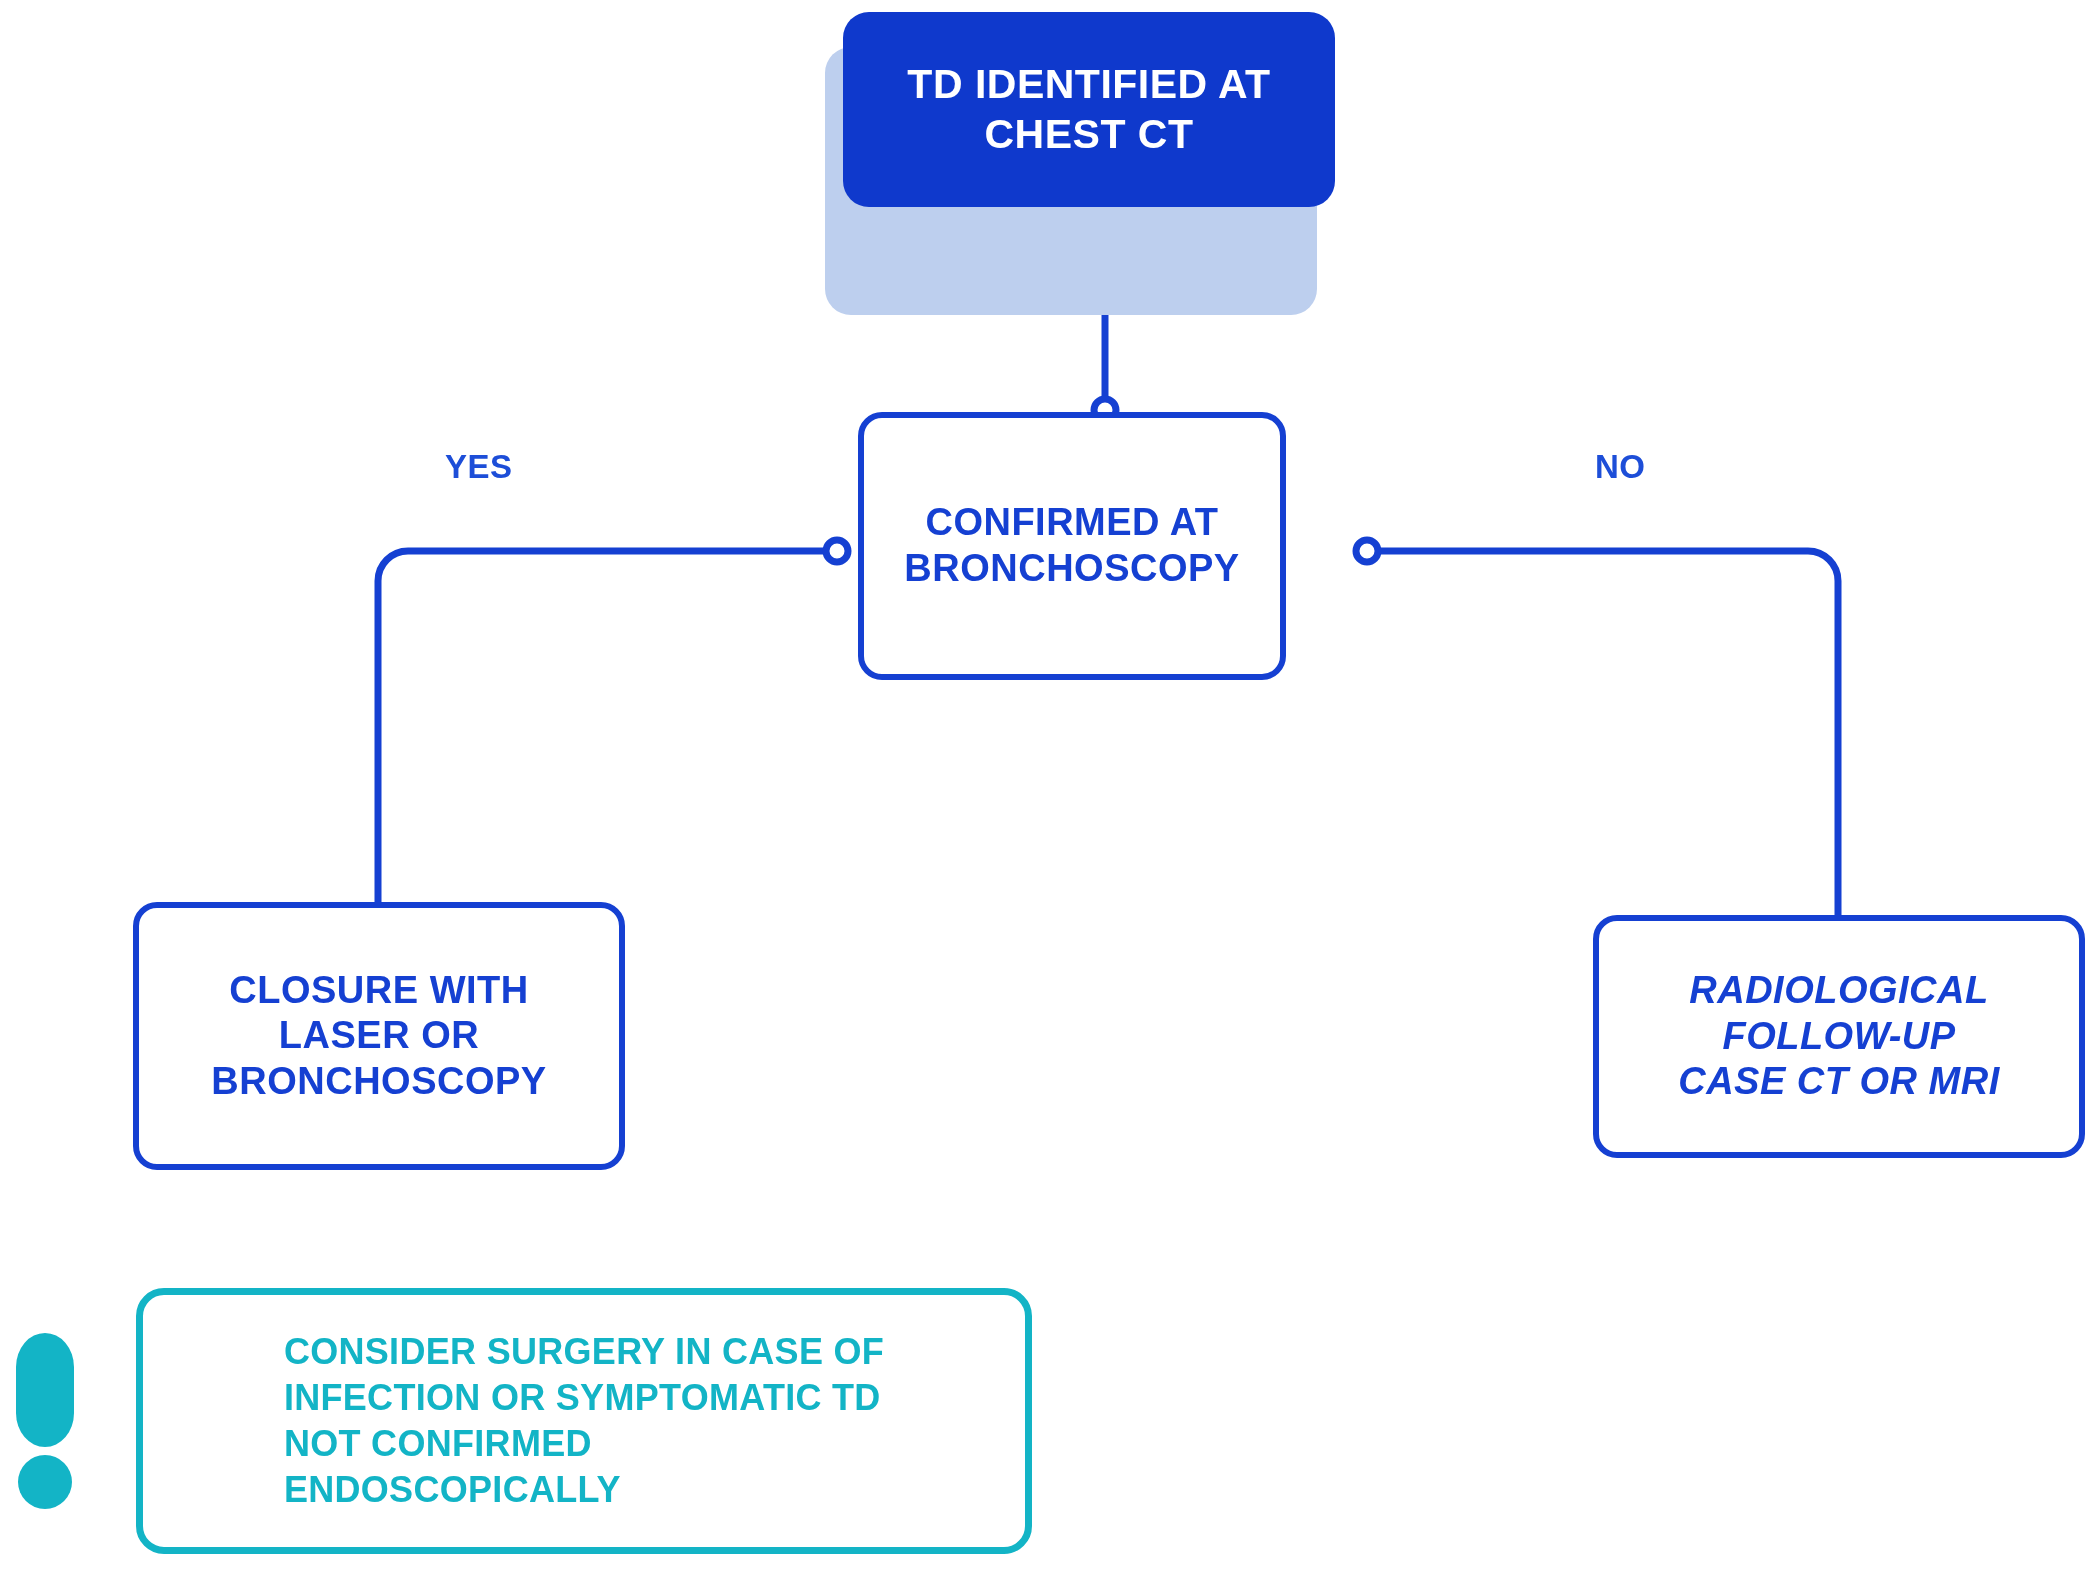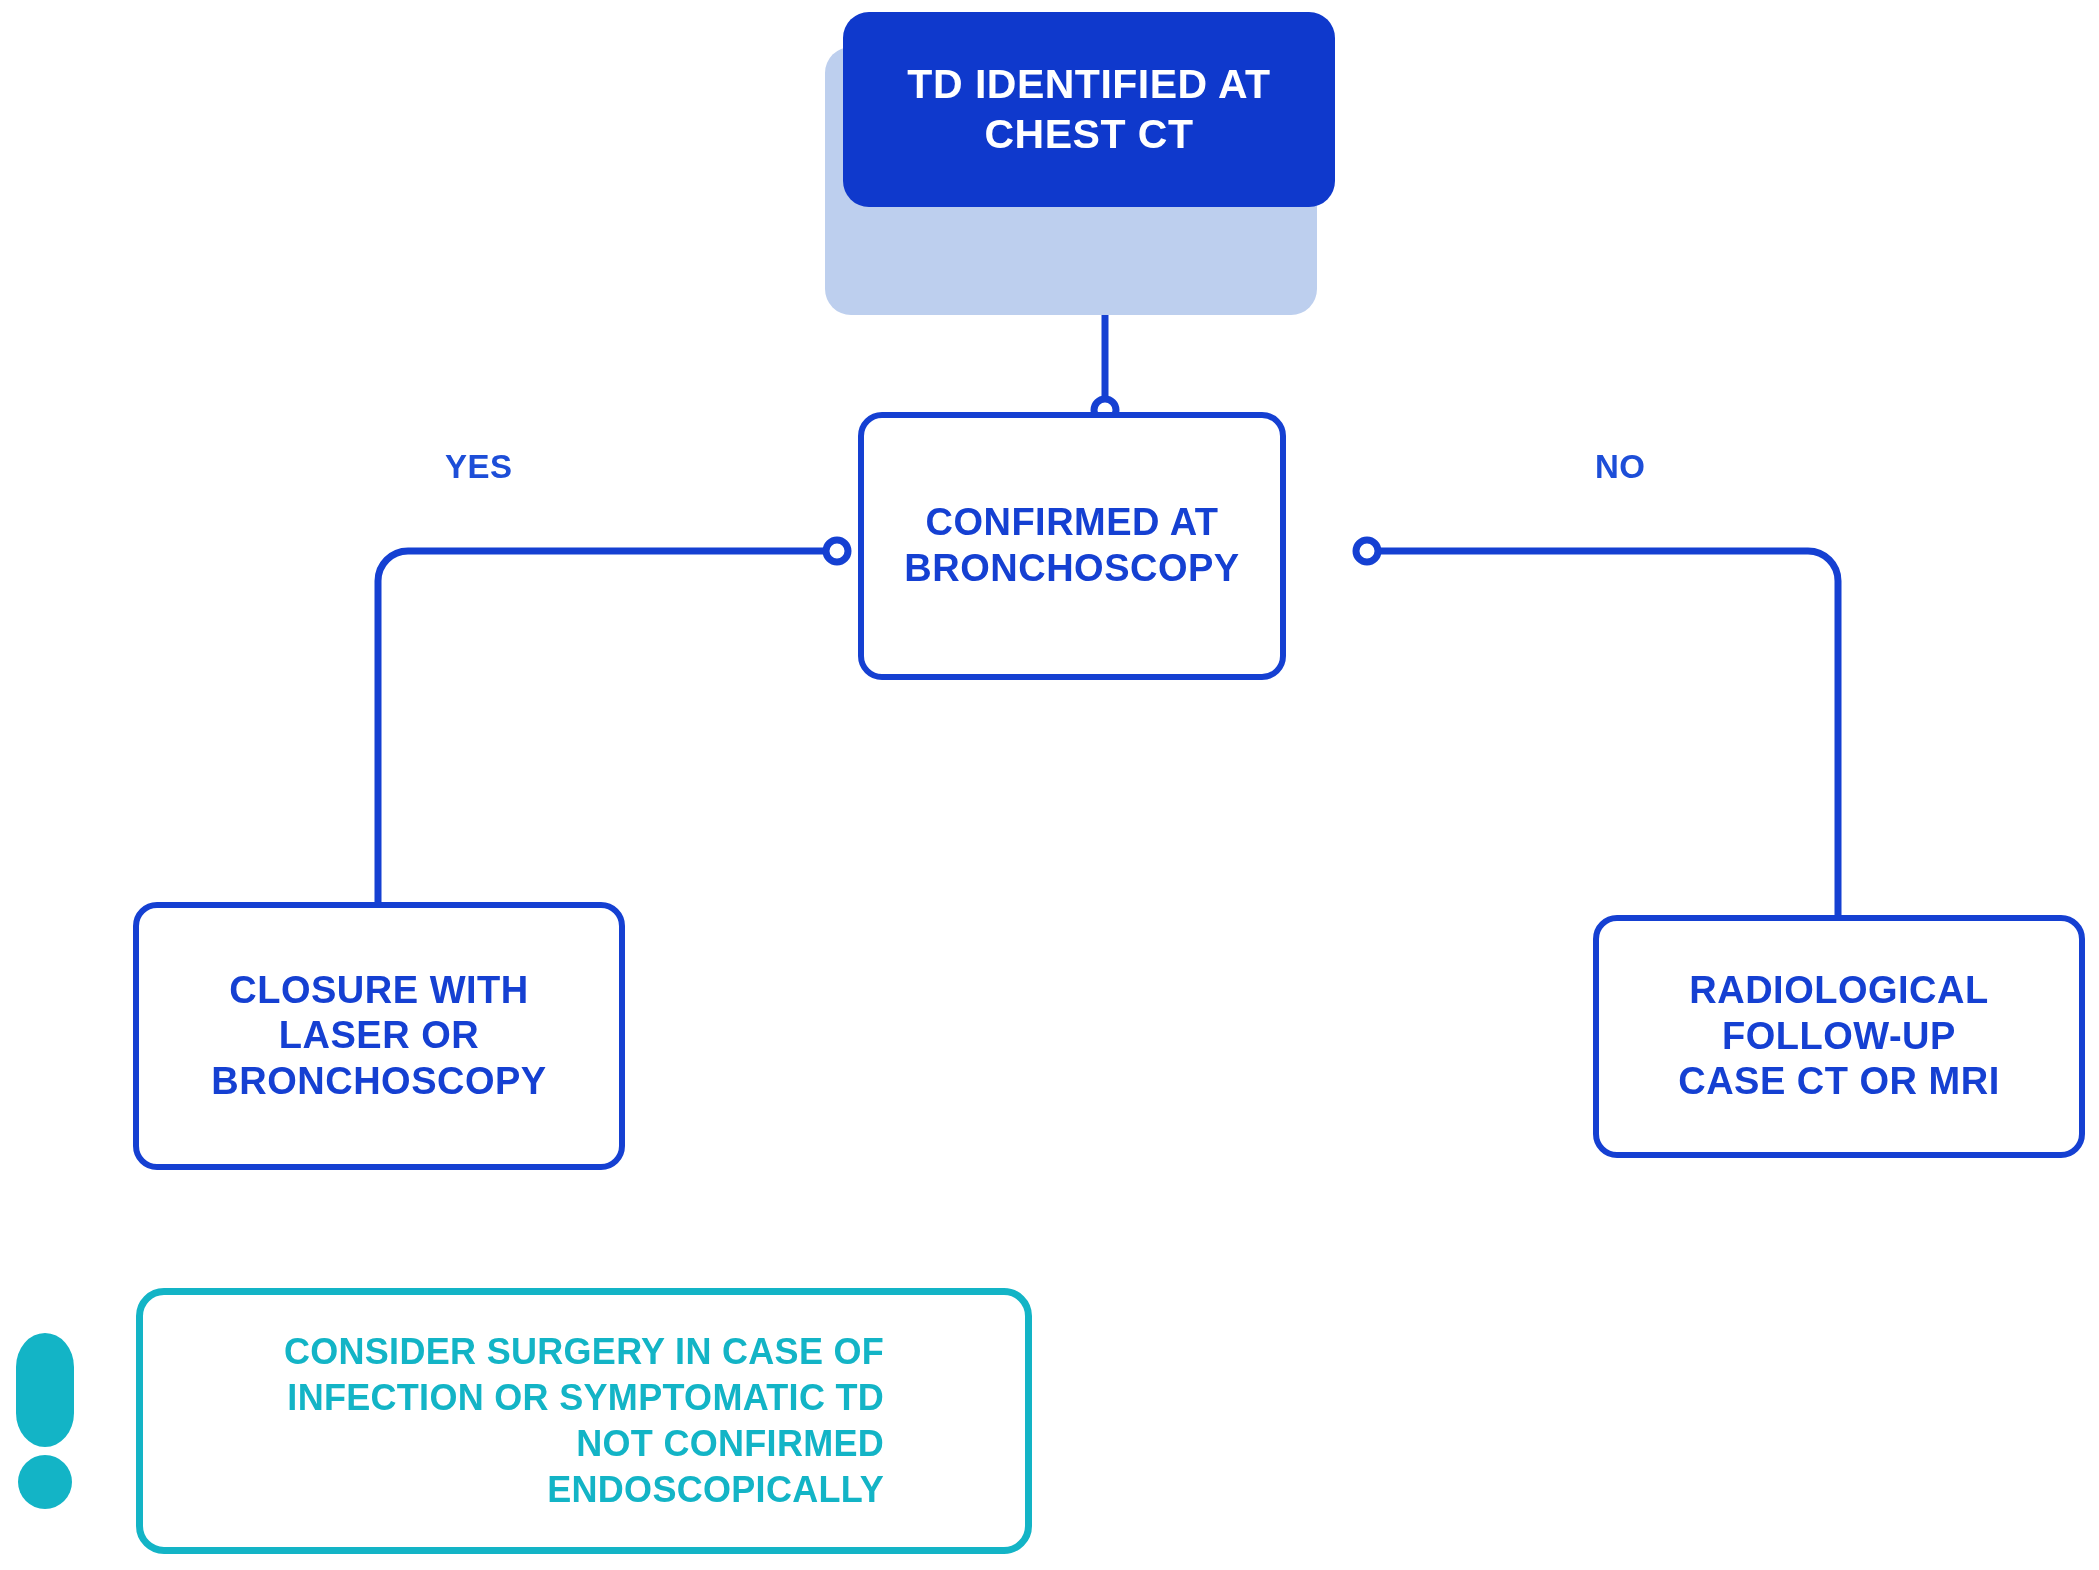--- a/index.html
+++ b/index.html
@@ -81,20 +81,21 @@
     width: 492px;
     height: 268px;
     font-size: 38px;
   }
   .node-right {
     left: 1593px;
     top: 915px;
     width: 492px;
     height: 243px;
     font-size: 38px;
+    font-style: italic;
   }
 
   
   .edge-label {
     position: absolute;
     font-size: 33px;
     font-weight: bold;
     color: #1d4ed8;
     letter-spacing: 0.5px;
     z-index: 5;
@@ -109,21 +110,21 @@
     top: 1288px;
     width: 896px;
     height: 266px;
     box-sizing: border-box;
     background: #ffffff;
     border: 7px solid #13B4C6;
     border-radius: 28px;
     display: flex;
     align-items: center;
     justify-content: center;
-    text-align: right;
+    text-align: left;
     color: #13B4C6;
     font-size: 36px;
     font-weight: bold;
     line-height: 1.28;
     letter-spacing: 0.3px;
     z-index: 4;
   }
   .note-icon {
     position: absolute;
     left: 16px;

